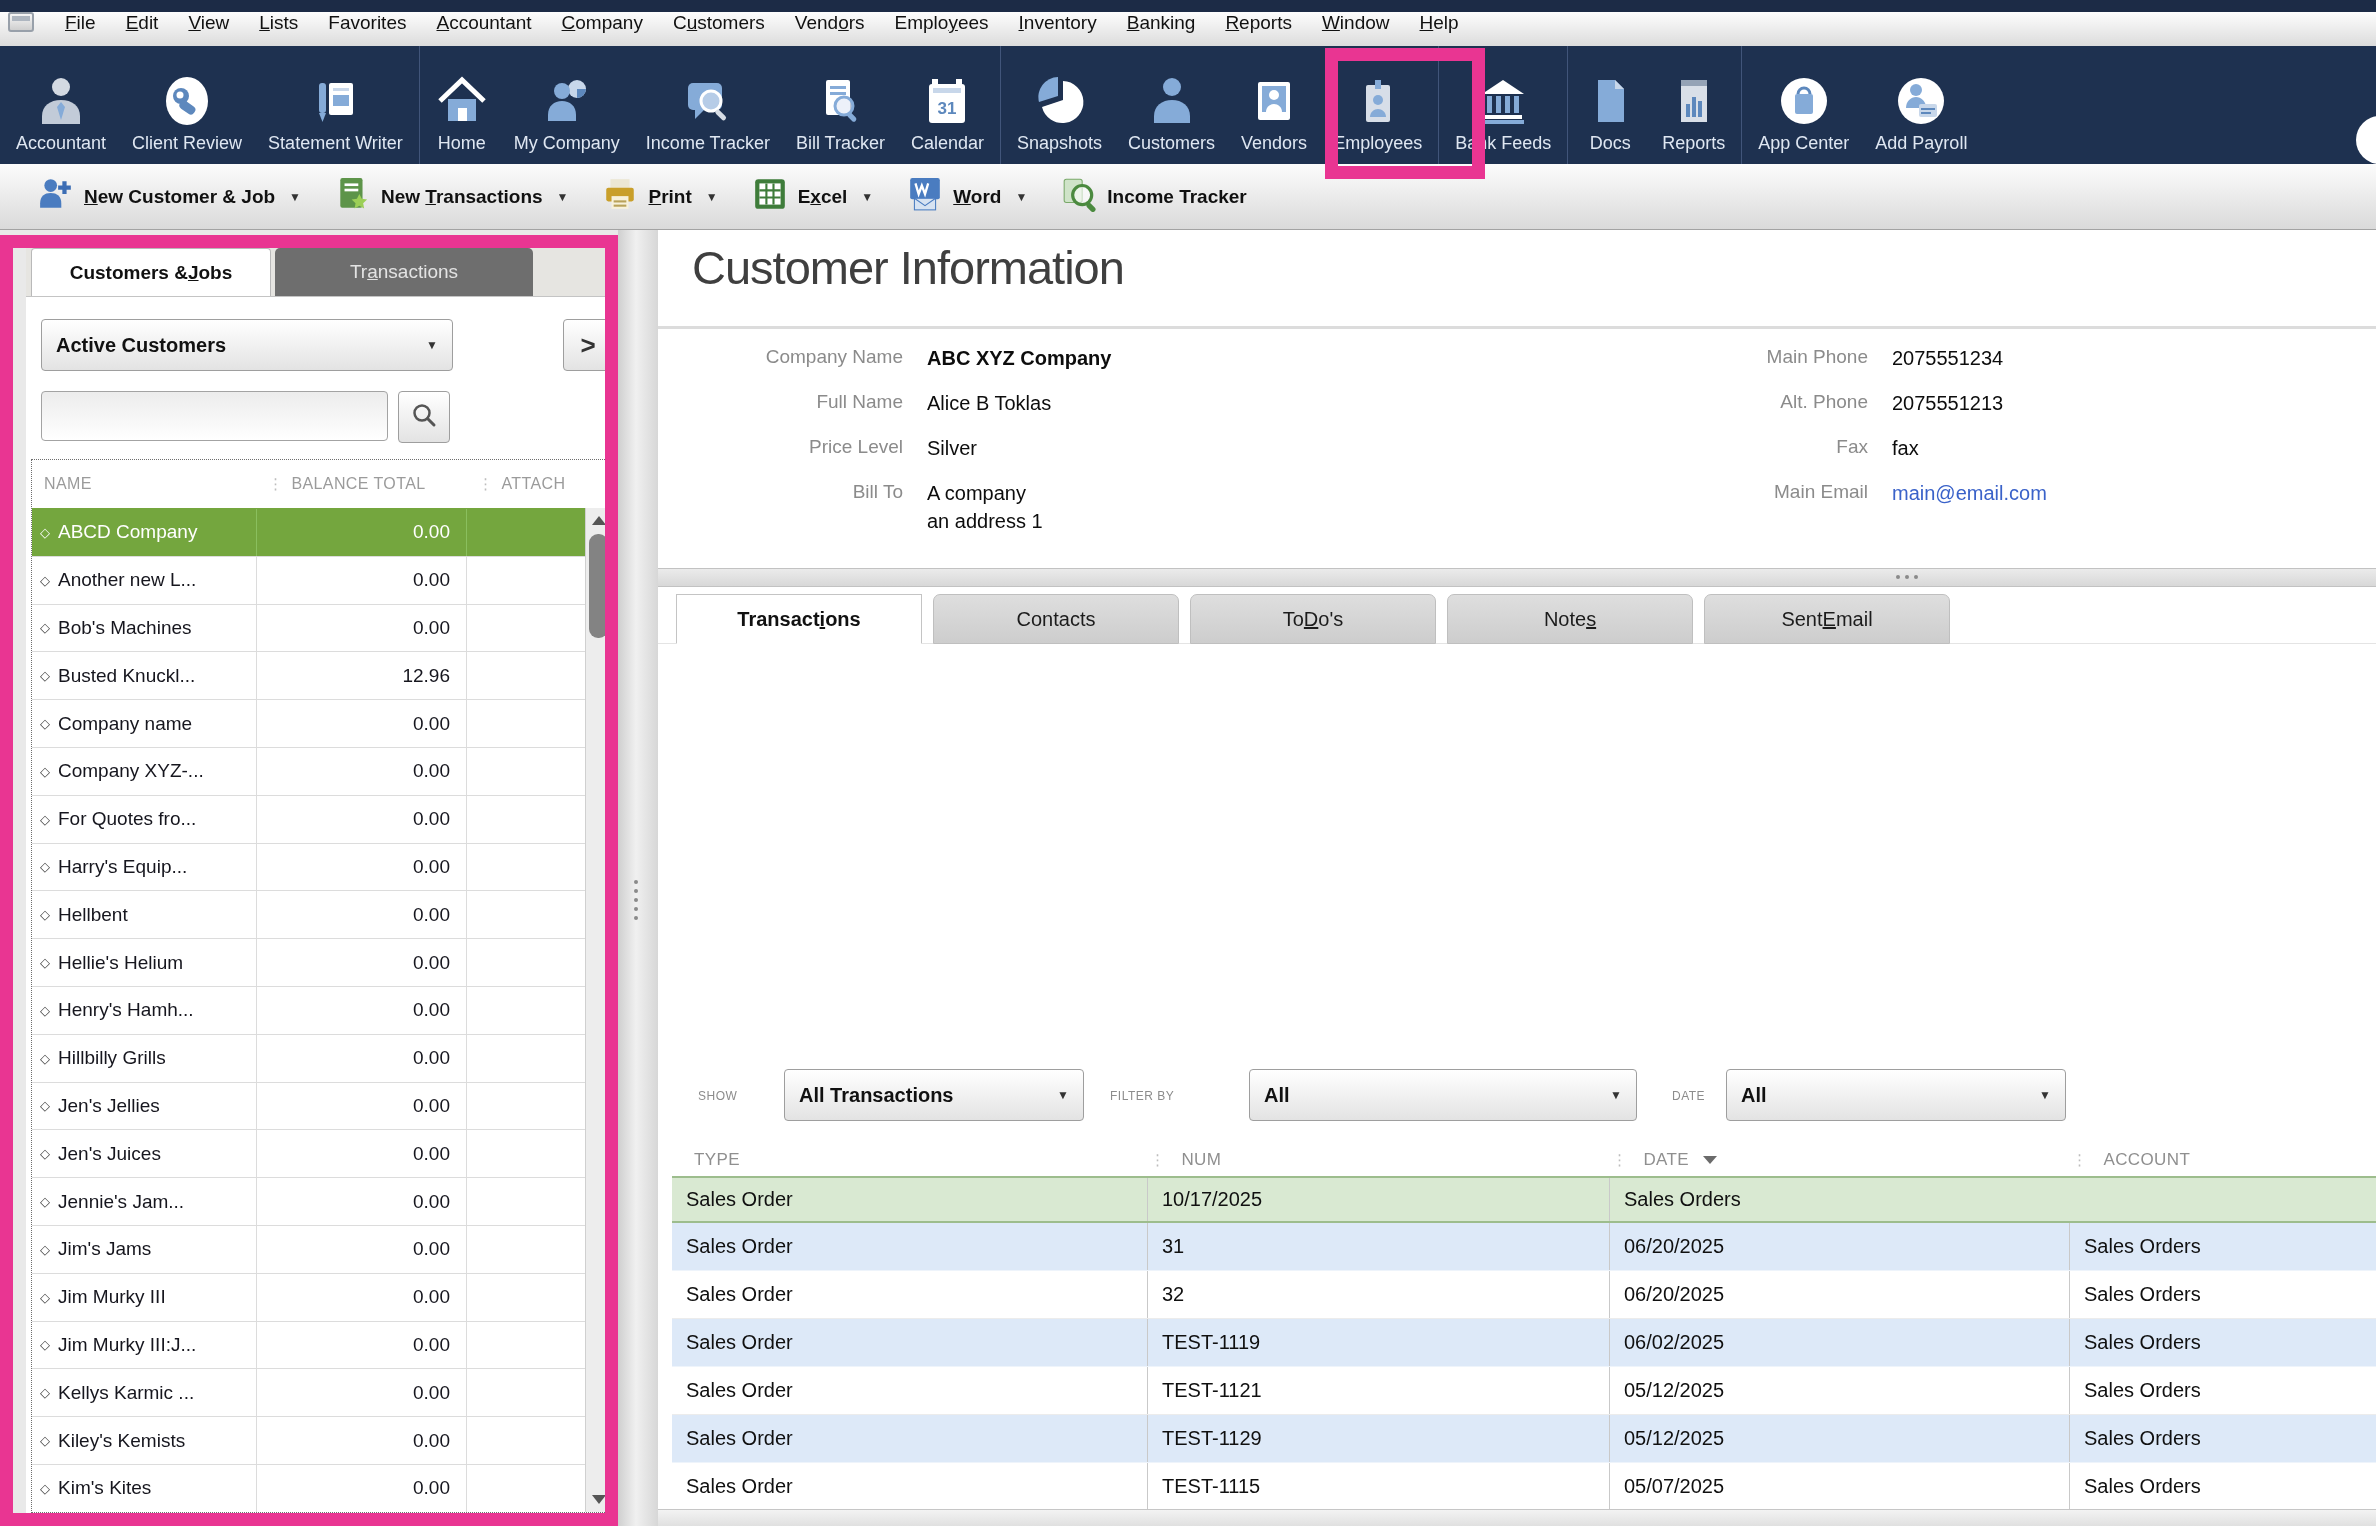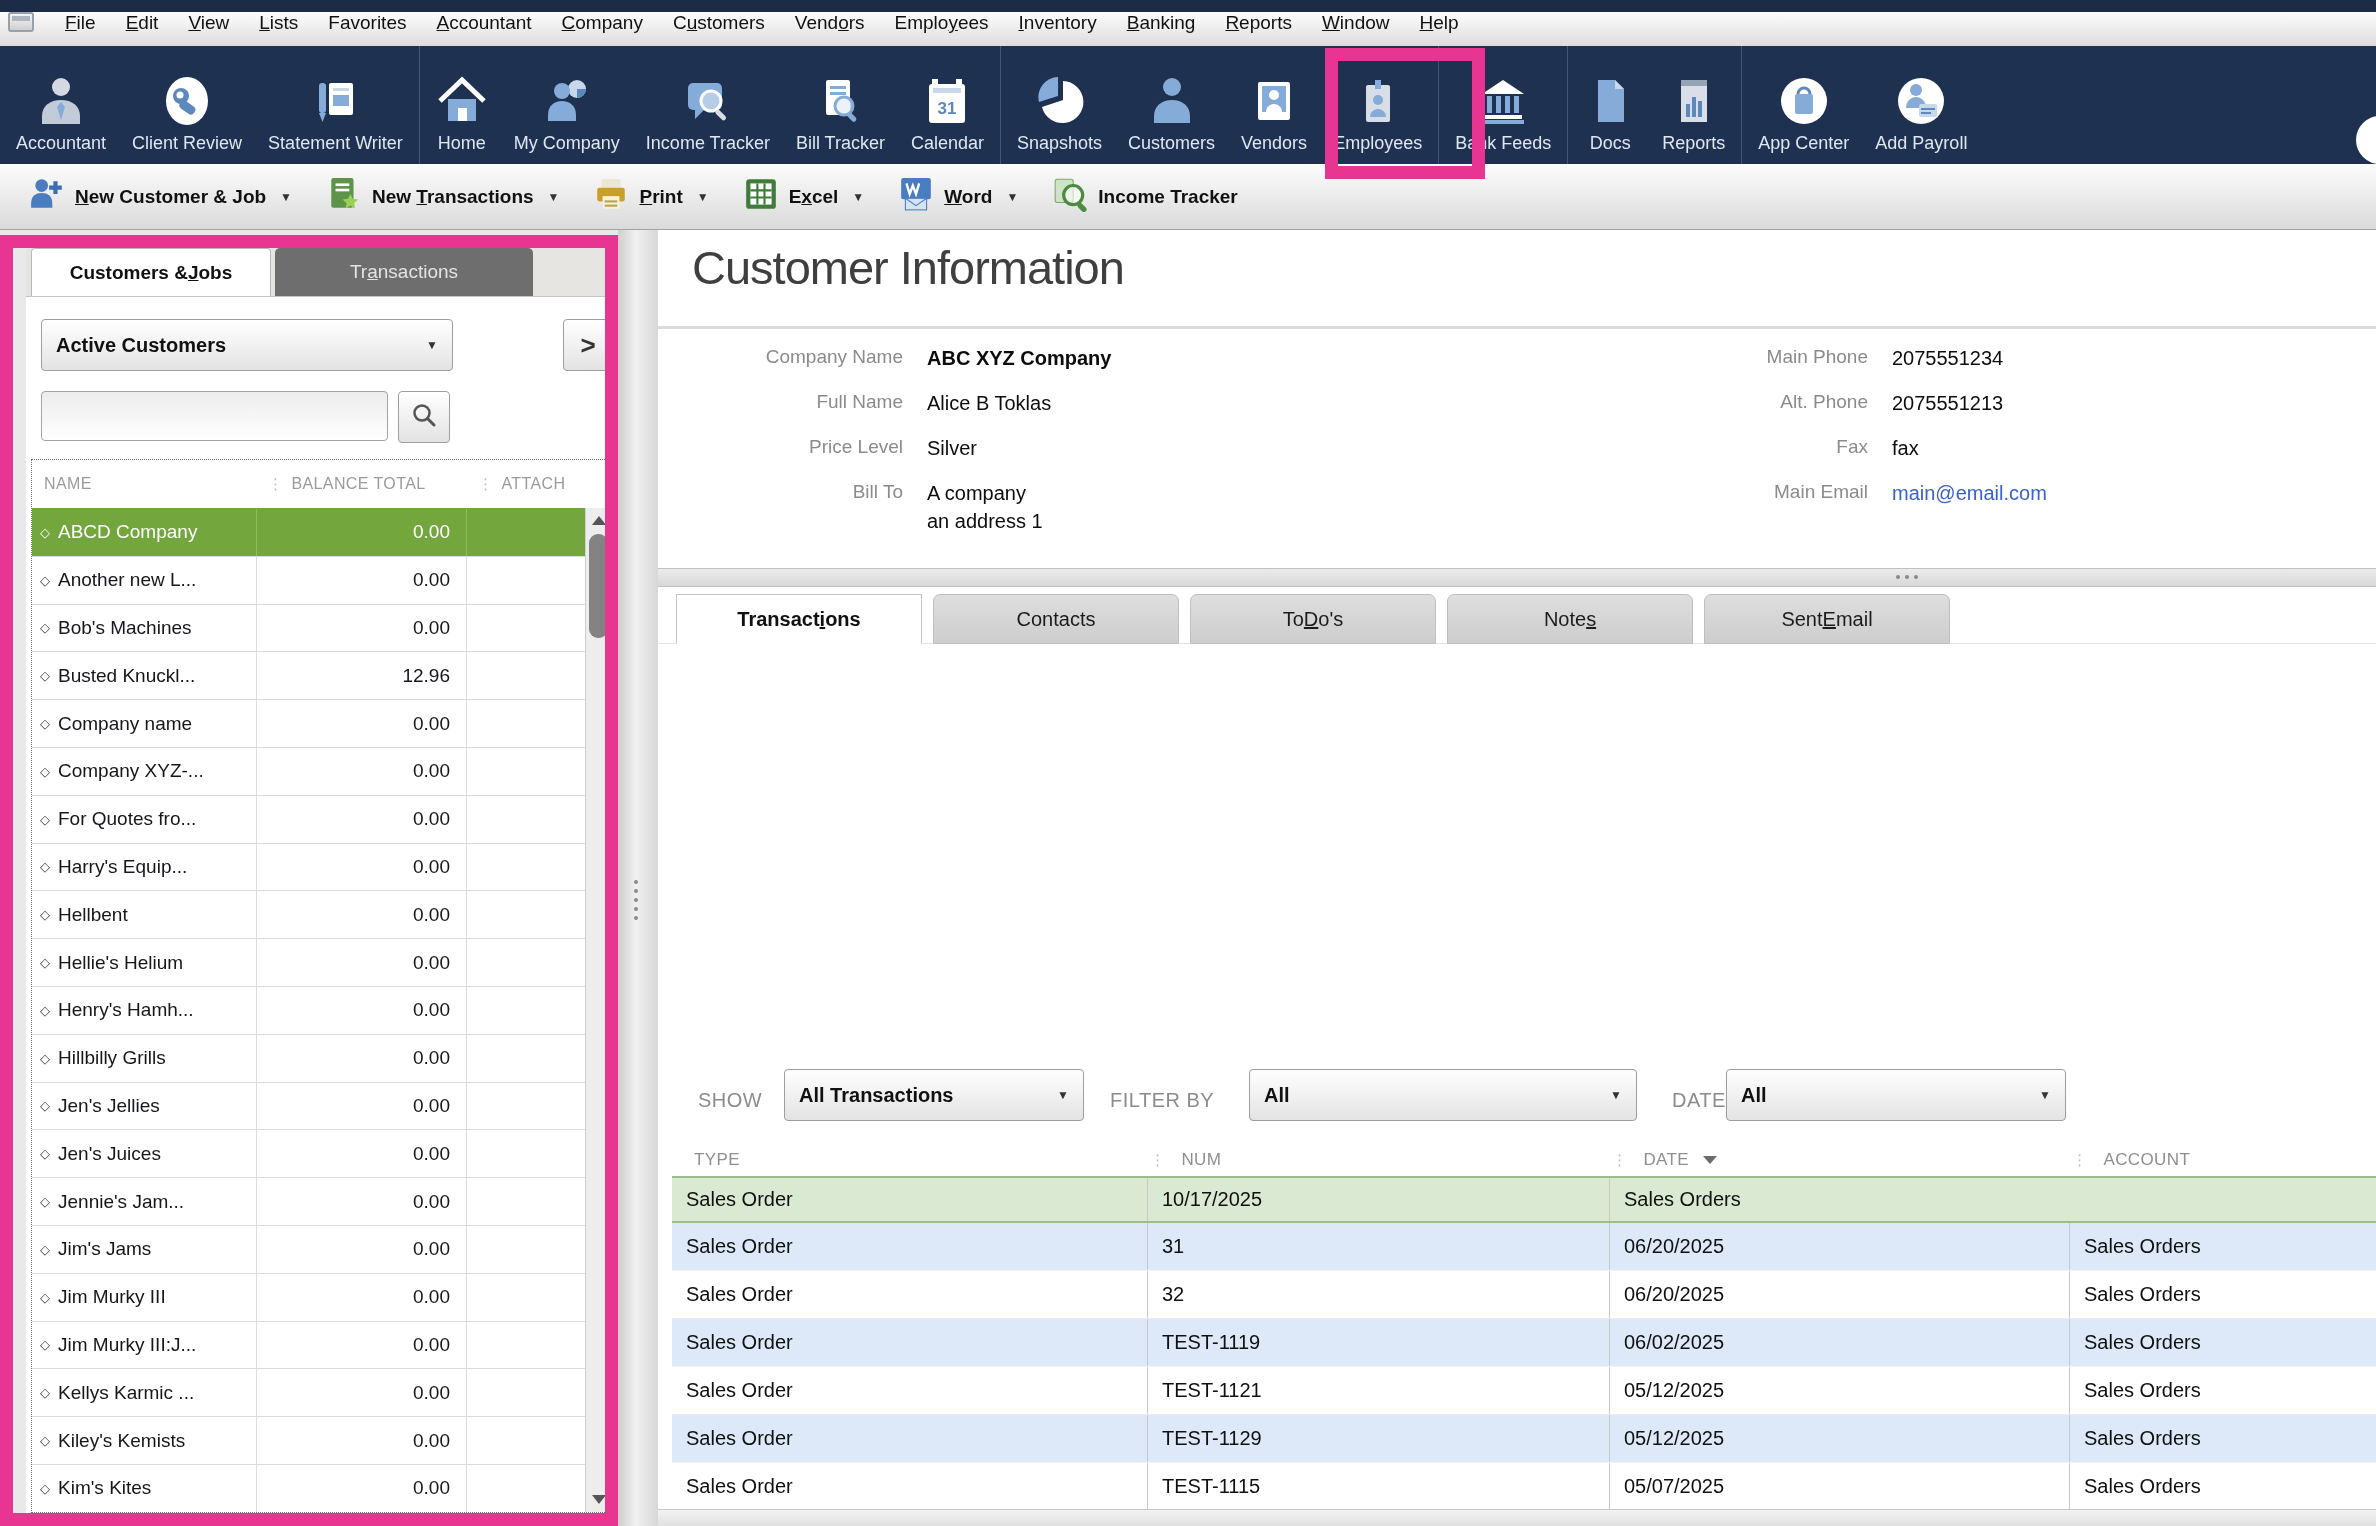--- a/index.html
+++ b/index.html
@@ -17,21 +17,21 @@
   .menu-item{padding:0 15px;white-space:nowrap;cursor:default}
   .toolbar{position:absolute;left:0;top:46px;right:0;height:118px;background:var(--navy);display:flex;
            align-items:stretch;overflow:hidden;color:#dfe7f2}
   .tgroup{display:flex;border-right:1px solid #41557a;padding:0 3px}
   .tgroup:last-child{border-right:none}
   .titem{display:flex;flex-direction:column;align-items:center;justify-content:flex-end;
          padding:8px 13px 10px;font-size:18px;gap:6px;white-space:nowrap}
   .ticon{height:58px;display:flex;align-items:flex-end}
   .partial-circle{position:absolute;right:-28px;top:70px;width:48px;height:48px;border-radius:50%;background:#fff}
   .subtoolbar{position:absolute;left:0;top:164px;right:0;height:65px;background:linear-gradient(#fcfcfc,#dadada);
-              border-bottom:1px solid #a3a3a3;display:flex;align-items:center;padding-left:12px;font-size:19px;font-weight:700}
+              border-bottom:1px solid #a3a3a3;display:flex;align-items:center;padding-left:21px;font-size:19px;font-weight:700}
   .qitem{display:flex;align-items:center;gap:10px;padding:0 17px;height:100%}
   .dda{font-size:12px;color:#333;margin-left:4px}
   
   .left-panel{position:absolute;left:26px;top:248px;width:592px;height:1265px;background:#fff}
   .lp-tabsbg{position:absolute;top:0;left:0;right:0;height:48px;background:#e6e5e1}
   .lp-tabs{position:absolute;top:0;left:5px;height:48px;display:flex}
   .lp-tab{display:flex;align-items:center;justify-content:center;font-size:19px;box-sizing:border-box;cursor:default}
   .lp-tab.active{background:#fff;border:1px solid #b9b9b9;border-bottom:none;font-weight:700;border-radius:4px 4px 0 0}
   .lp-tab.inactive{background:#6e6e6e;color:#e3e3e3;border-radius:5px 5px 0 0;margin-left:4px}
   .lp-body{position:absolute;top:48px;left:0;right:0;bottom:0;background:#fff;border-top:1px solid #c4c4c4}
@@ -81,21 +81,21 @@
   .info-value.link{color:#3a62c9}
   .h-split{position:absolute;left:0;right:0;top:338px;height:17px;background:linear-gradient(#ebebeb,#d8d8d8);
            border-top:1px solid #c2c2c2;border-bottom:1px solid #c2c2c2}
   .h-grip{position:absolute;left:1238px;top:6px;display:flex;gap:5px}
   .h-grip i{width:4px;height:4px;background:#8a8a8a;border-radius:50%}
   .tx-tabs{position:absolute;left:18px;top:364px;height:50px;display:flex;gap:11px;font-size:20px;z-index:2}
   .tx-tab{width:246px;display:flex;align-items:center;justify-content:center;box-sizing:border-box;cursor:default}
   .tx-tab.active{background:#fff;border:1px solid #c4c4c4;border-bottom:1px solid #fff;font-weight:700}
   .tx-tab.inactive{background:linear-gradient(#dedede,#cdcdcd);border:1px solid #bfbfbf;border-radius:7px 7px 0 0;color:#1c1c1c}
   .tx-body{position:absolute;left:0;right:0;top:413px;bottom:0;background:#fff;border-top:1px solid #e4e4e4}
-  .f-label{position:absolute;top:20px;color:#8c8c8c;font-size:20px;letter-spacing:.5px}
+  .f-label{position:absolute;top:20px;color:#8c8c8c;font-size:12px;letter-spacing:.5px}
   .f-dd{position:absolute;top:0;height:52px;display:flex;align-items:center;justify-content:space-between;
         padding:0 14px;font-size:20px;font-weight:700}
   .tx-filters{position:absolute;left:0;right:0;top:425px;height:56px}
   .tx-table{position:absolute;left:14px;right:0;top:500px}
   .tx-hrow{display:grid;grid-template-columns:476px 462px 460px auto;height:32px;align-items:center;
            color:#8f8f8f;font-size:17px;letter-spacing:.4px}
   .tx-hcell{display:flex;align-items:center;gap:8px;padding-left:2px}
   .tx-hcell .first-pad{width:12px}
   .sort-arr{width:0;height:0;border-left:7px solid transparent;border-right:7px solid transparent;border-top:8px solid #6b6b6b;margin-left:6px}
   .tx-rows{border-bottom:4px solid #787878}

